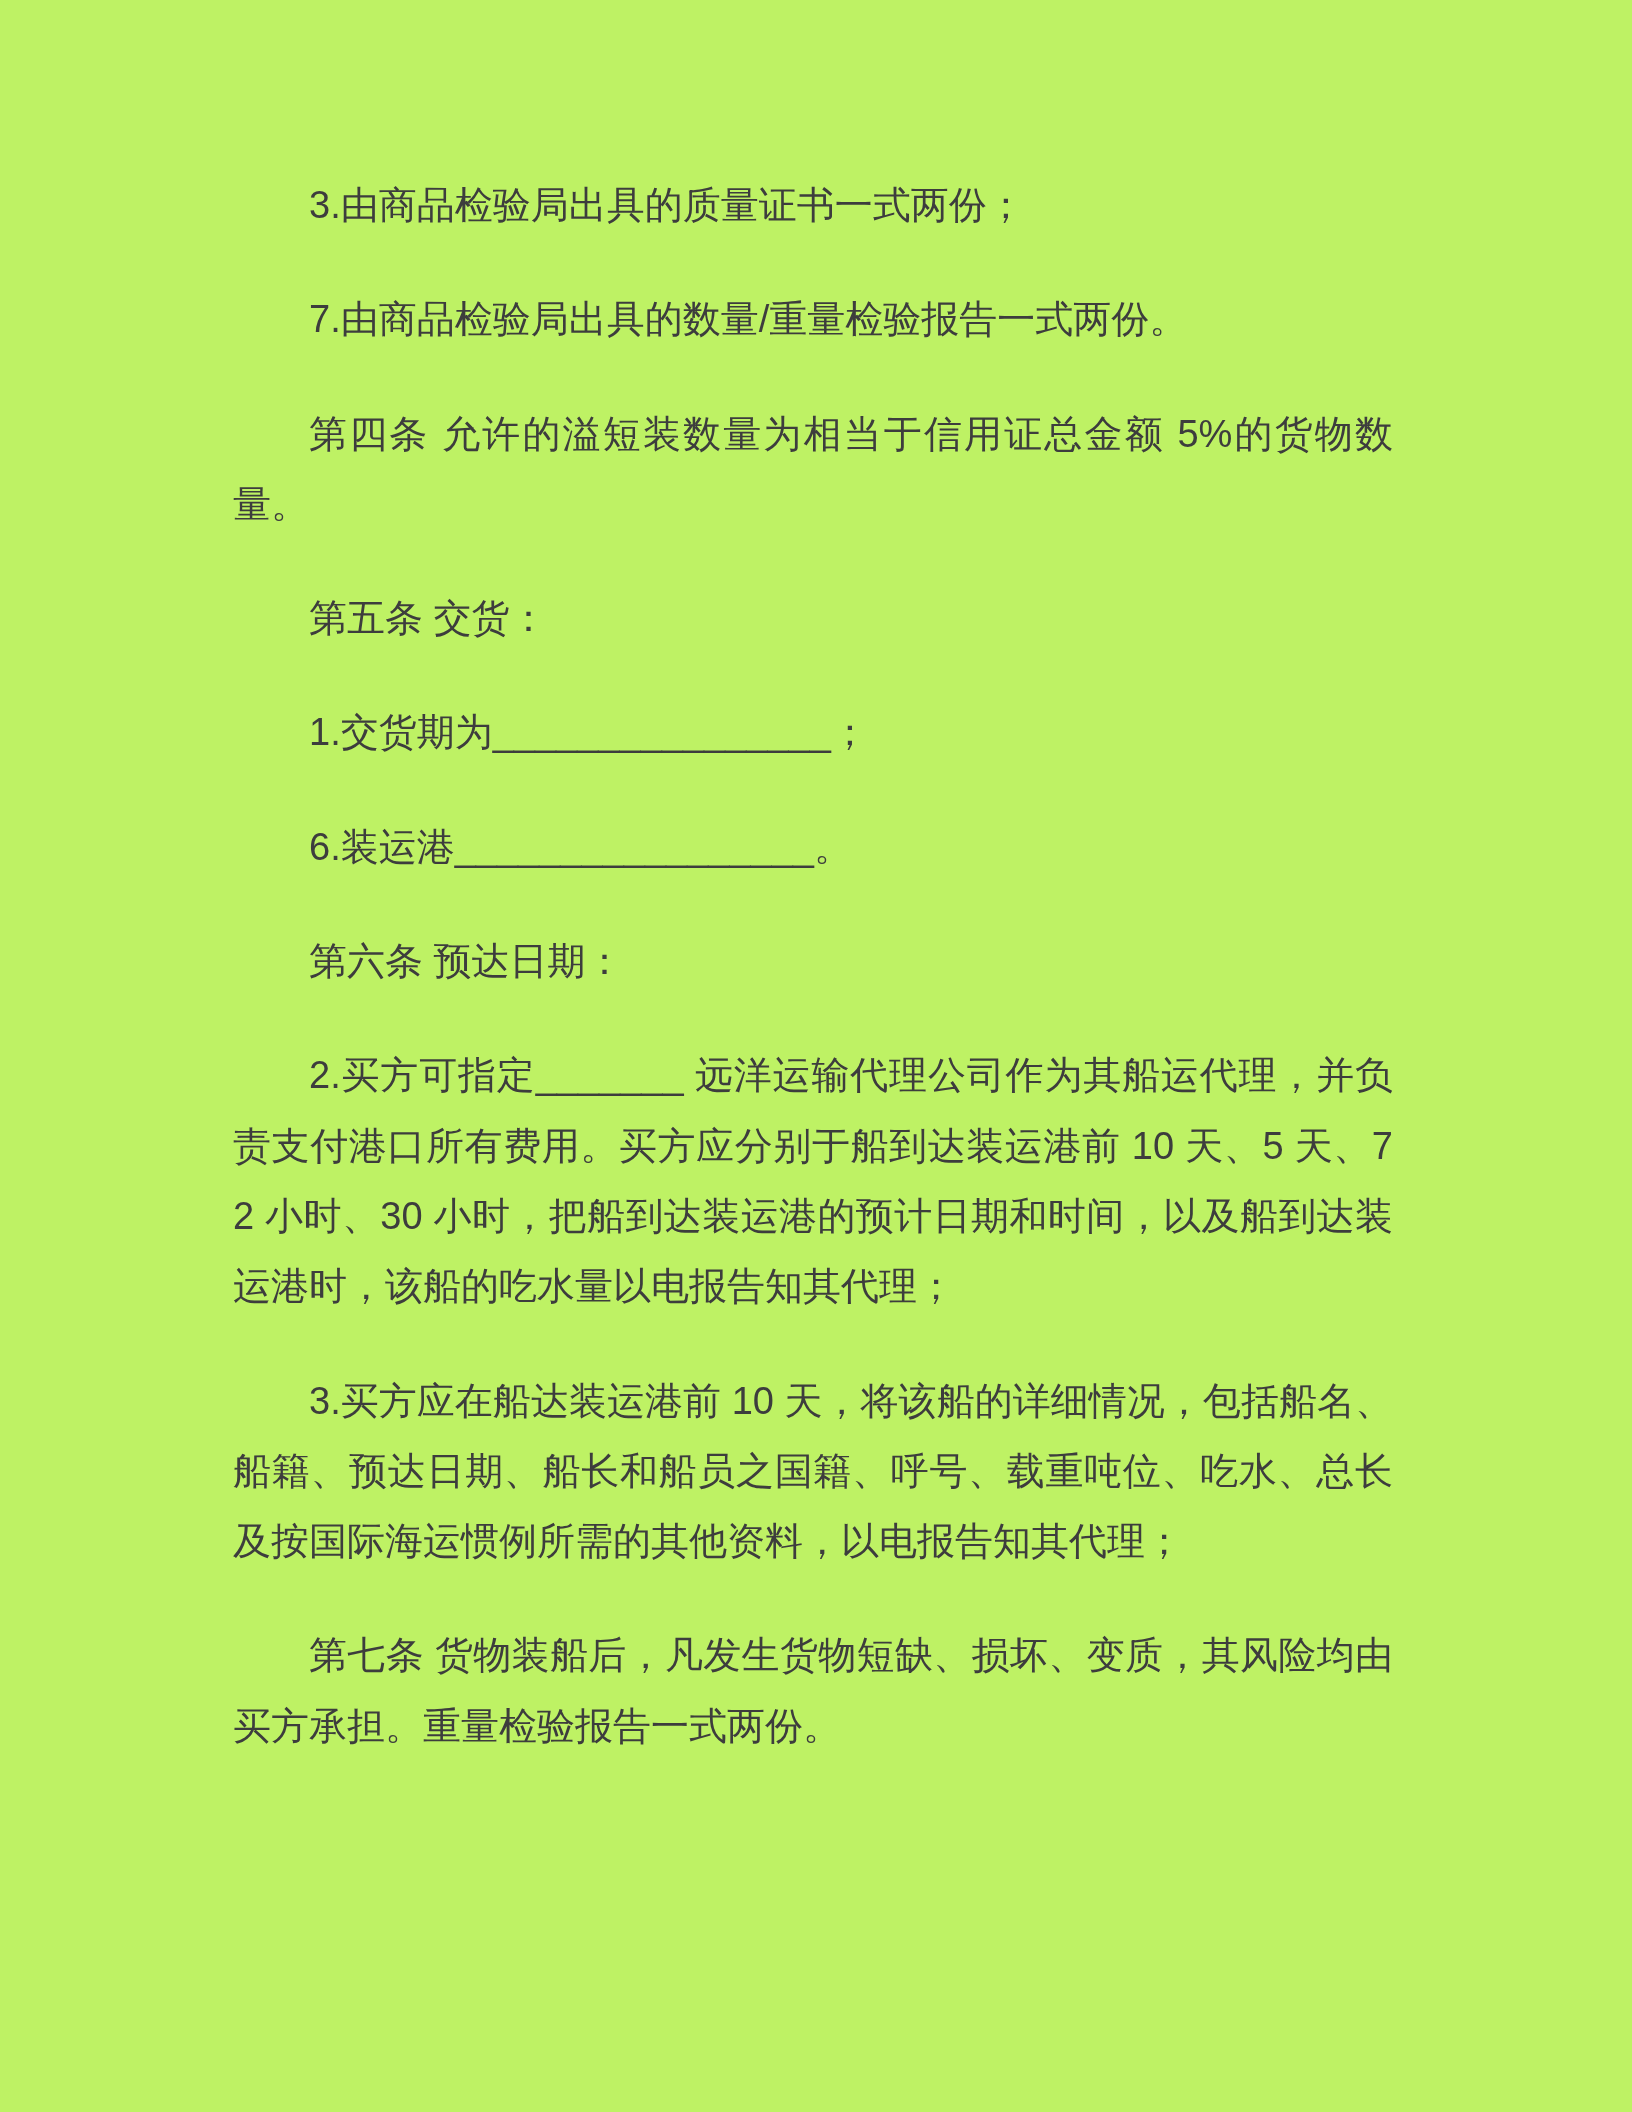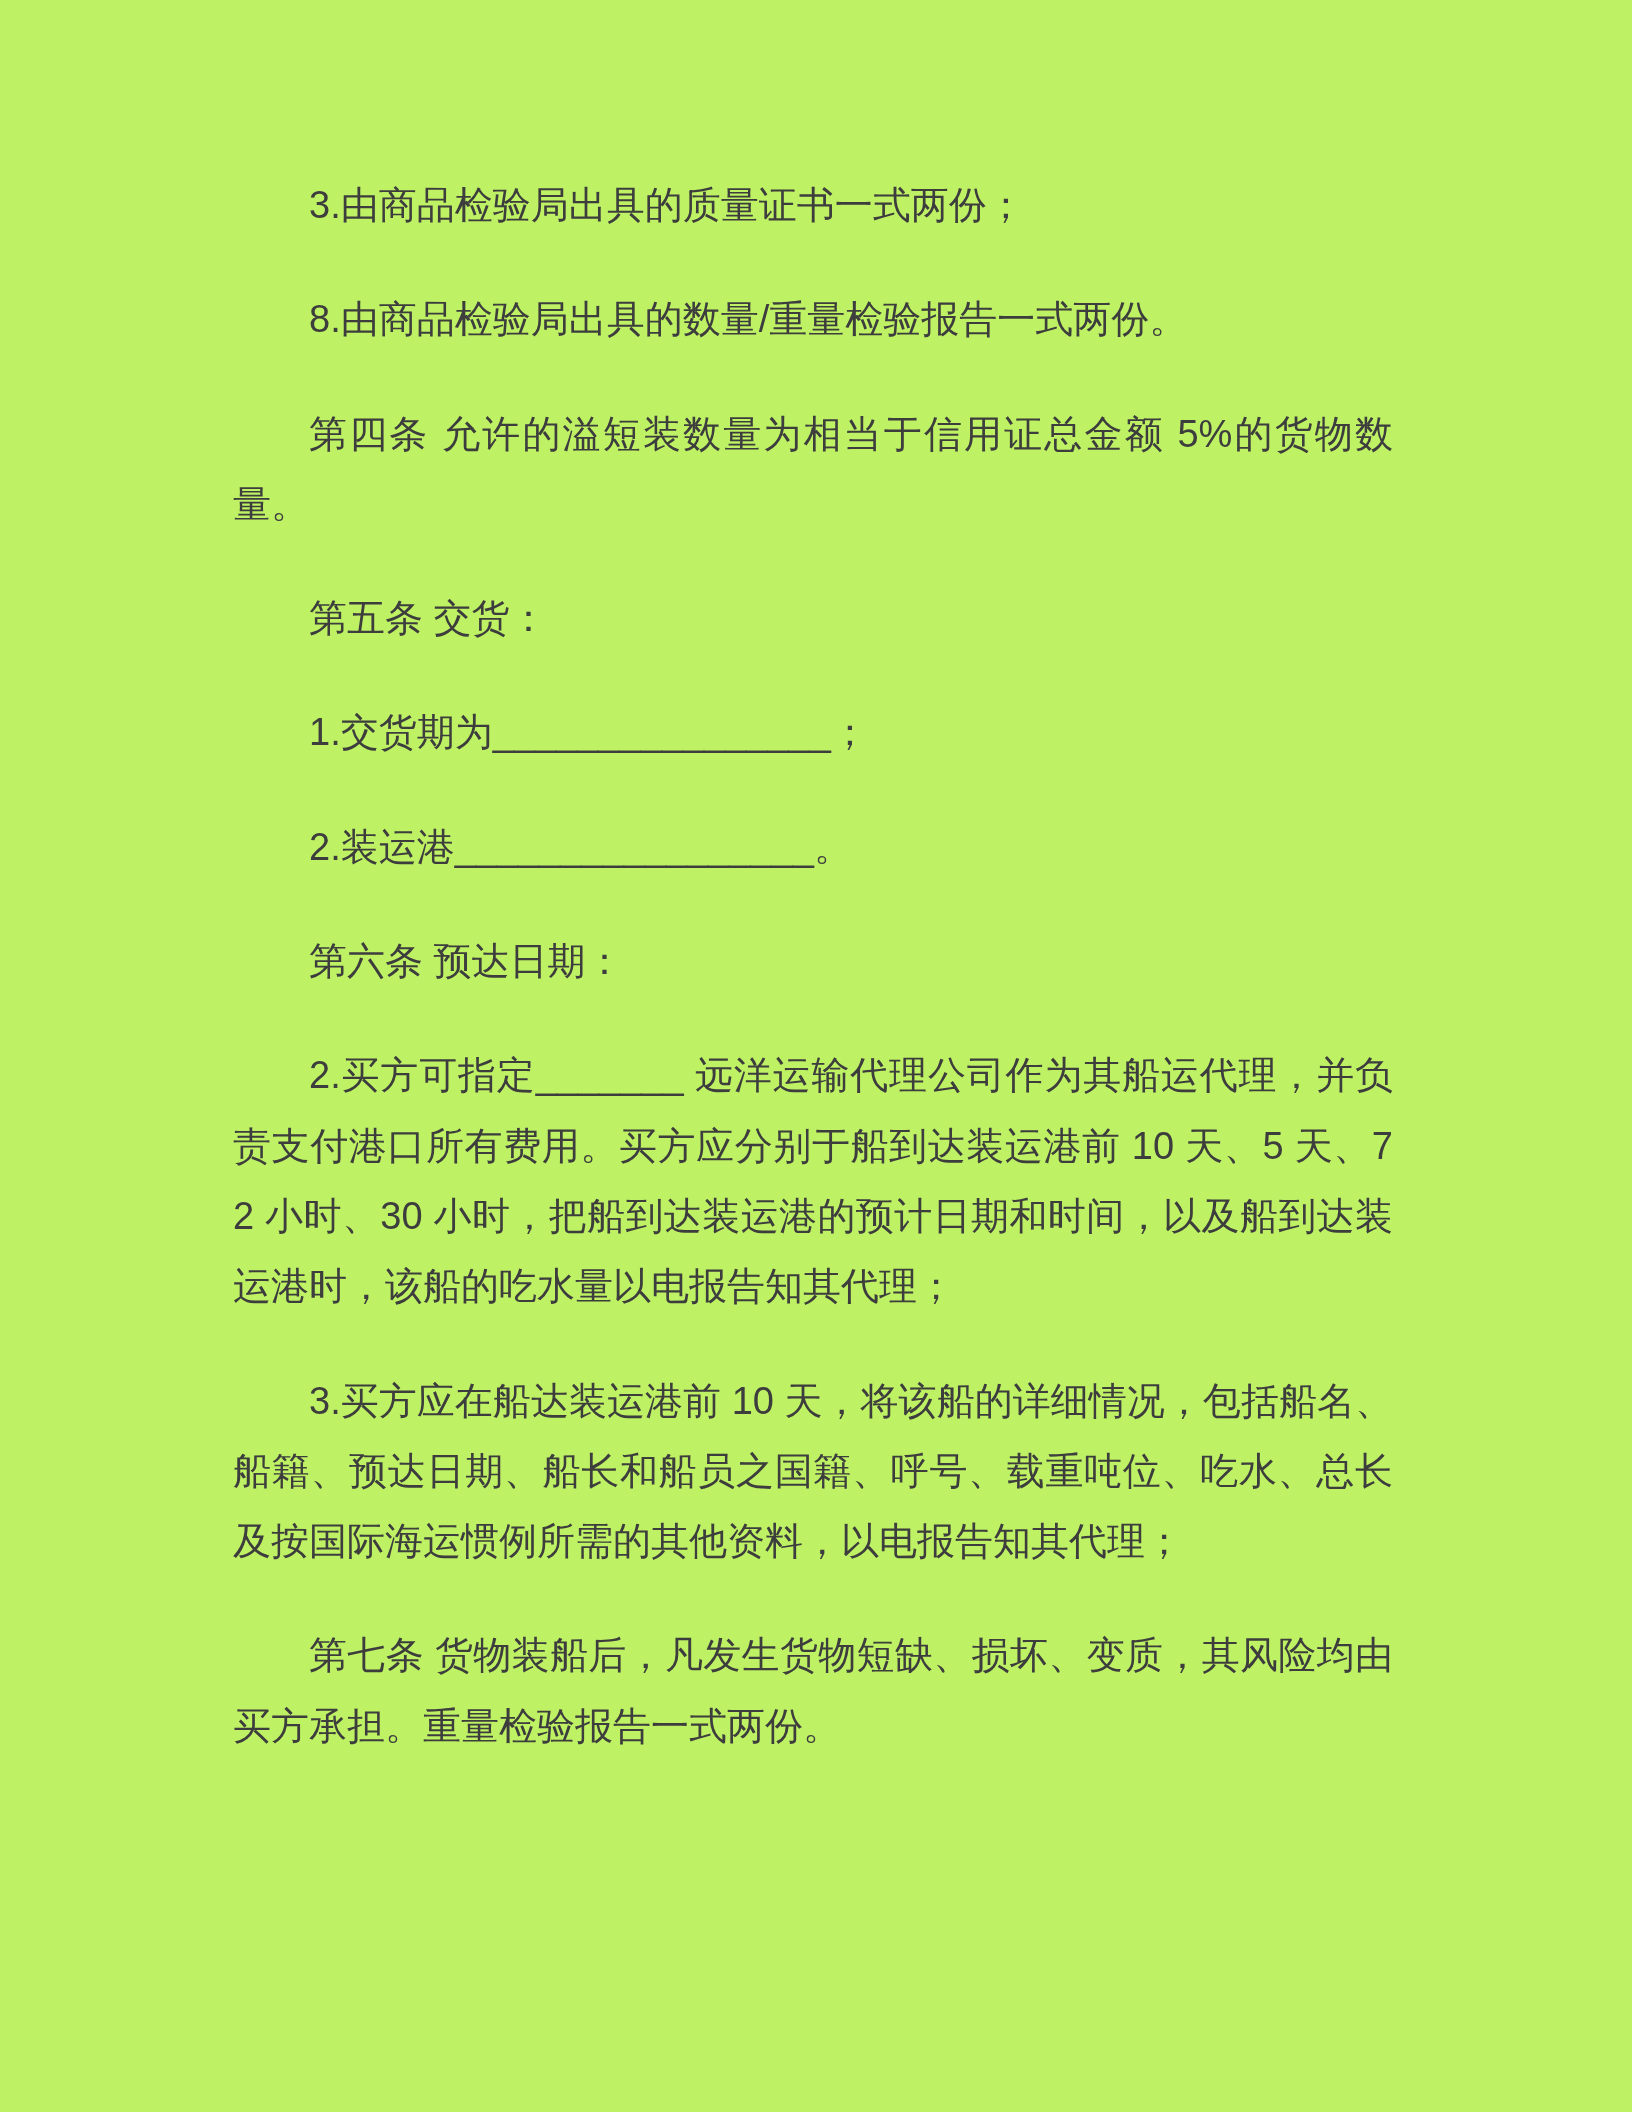--- a/index.html
+++ b/index.html
@@ -35,23 +35,23 @@
   .doc-body p:last-child {
     margin-bottom: 0;
   }
 </style>
 </head>
 <body>
 
 <div class="page">
   <div class="doc-body">
     <p>3.由商品检验局出具的质量证书一式两份；</p>
-    <p>8.由商品检验局出具的数量/重量检验报告一式两份。</p>
+    <p>7.由商品检验局出具的数量/重量检验报告一式两份。</p>
     <p>第四条 允许的溢短装数量为相当于信用证总金额 5%的货物数量。</p>
     <p>第五条 交货：</p>
     <p>1.交货期为________________；</p>
-    <p>2.装运港_________________。</p>
+    <p>6.装运港_________________。</p>
     <p>第六条 预达日期：</p>
     <p>2.买方可指定_______ 远洋运输代理公司作为其船运代理，并负责支付港口所有费用。买方应分别于船到达装运港前 10 天、5 天、72 小时、30 小时，把船到达装运港的预计日期和时间，以及船到达装运港时，该船的吃水量以电报告知其代理；</p>
     <p>3.买方应在船达装运港前 10 天，将该船的详细情况，包括船名、船籍、预达日期、船长和船员之国籍、呼号、载重吨位、吃水、总长及按国际海运惯例所需的其他资料，以电报告知其代理；</p>
     <p>第七条 货物装船后，凡发生货物短缺、损坏、变质，其风险均由买方承担。重量检验报告一式两份。</p>
   </div>
 </div>
 
 </body></html>

